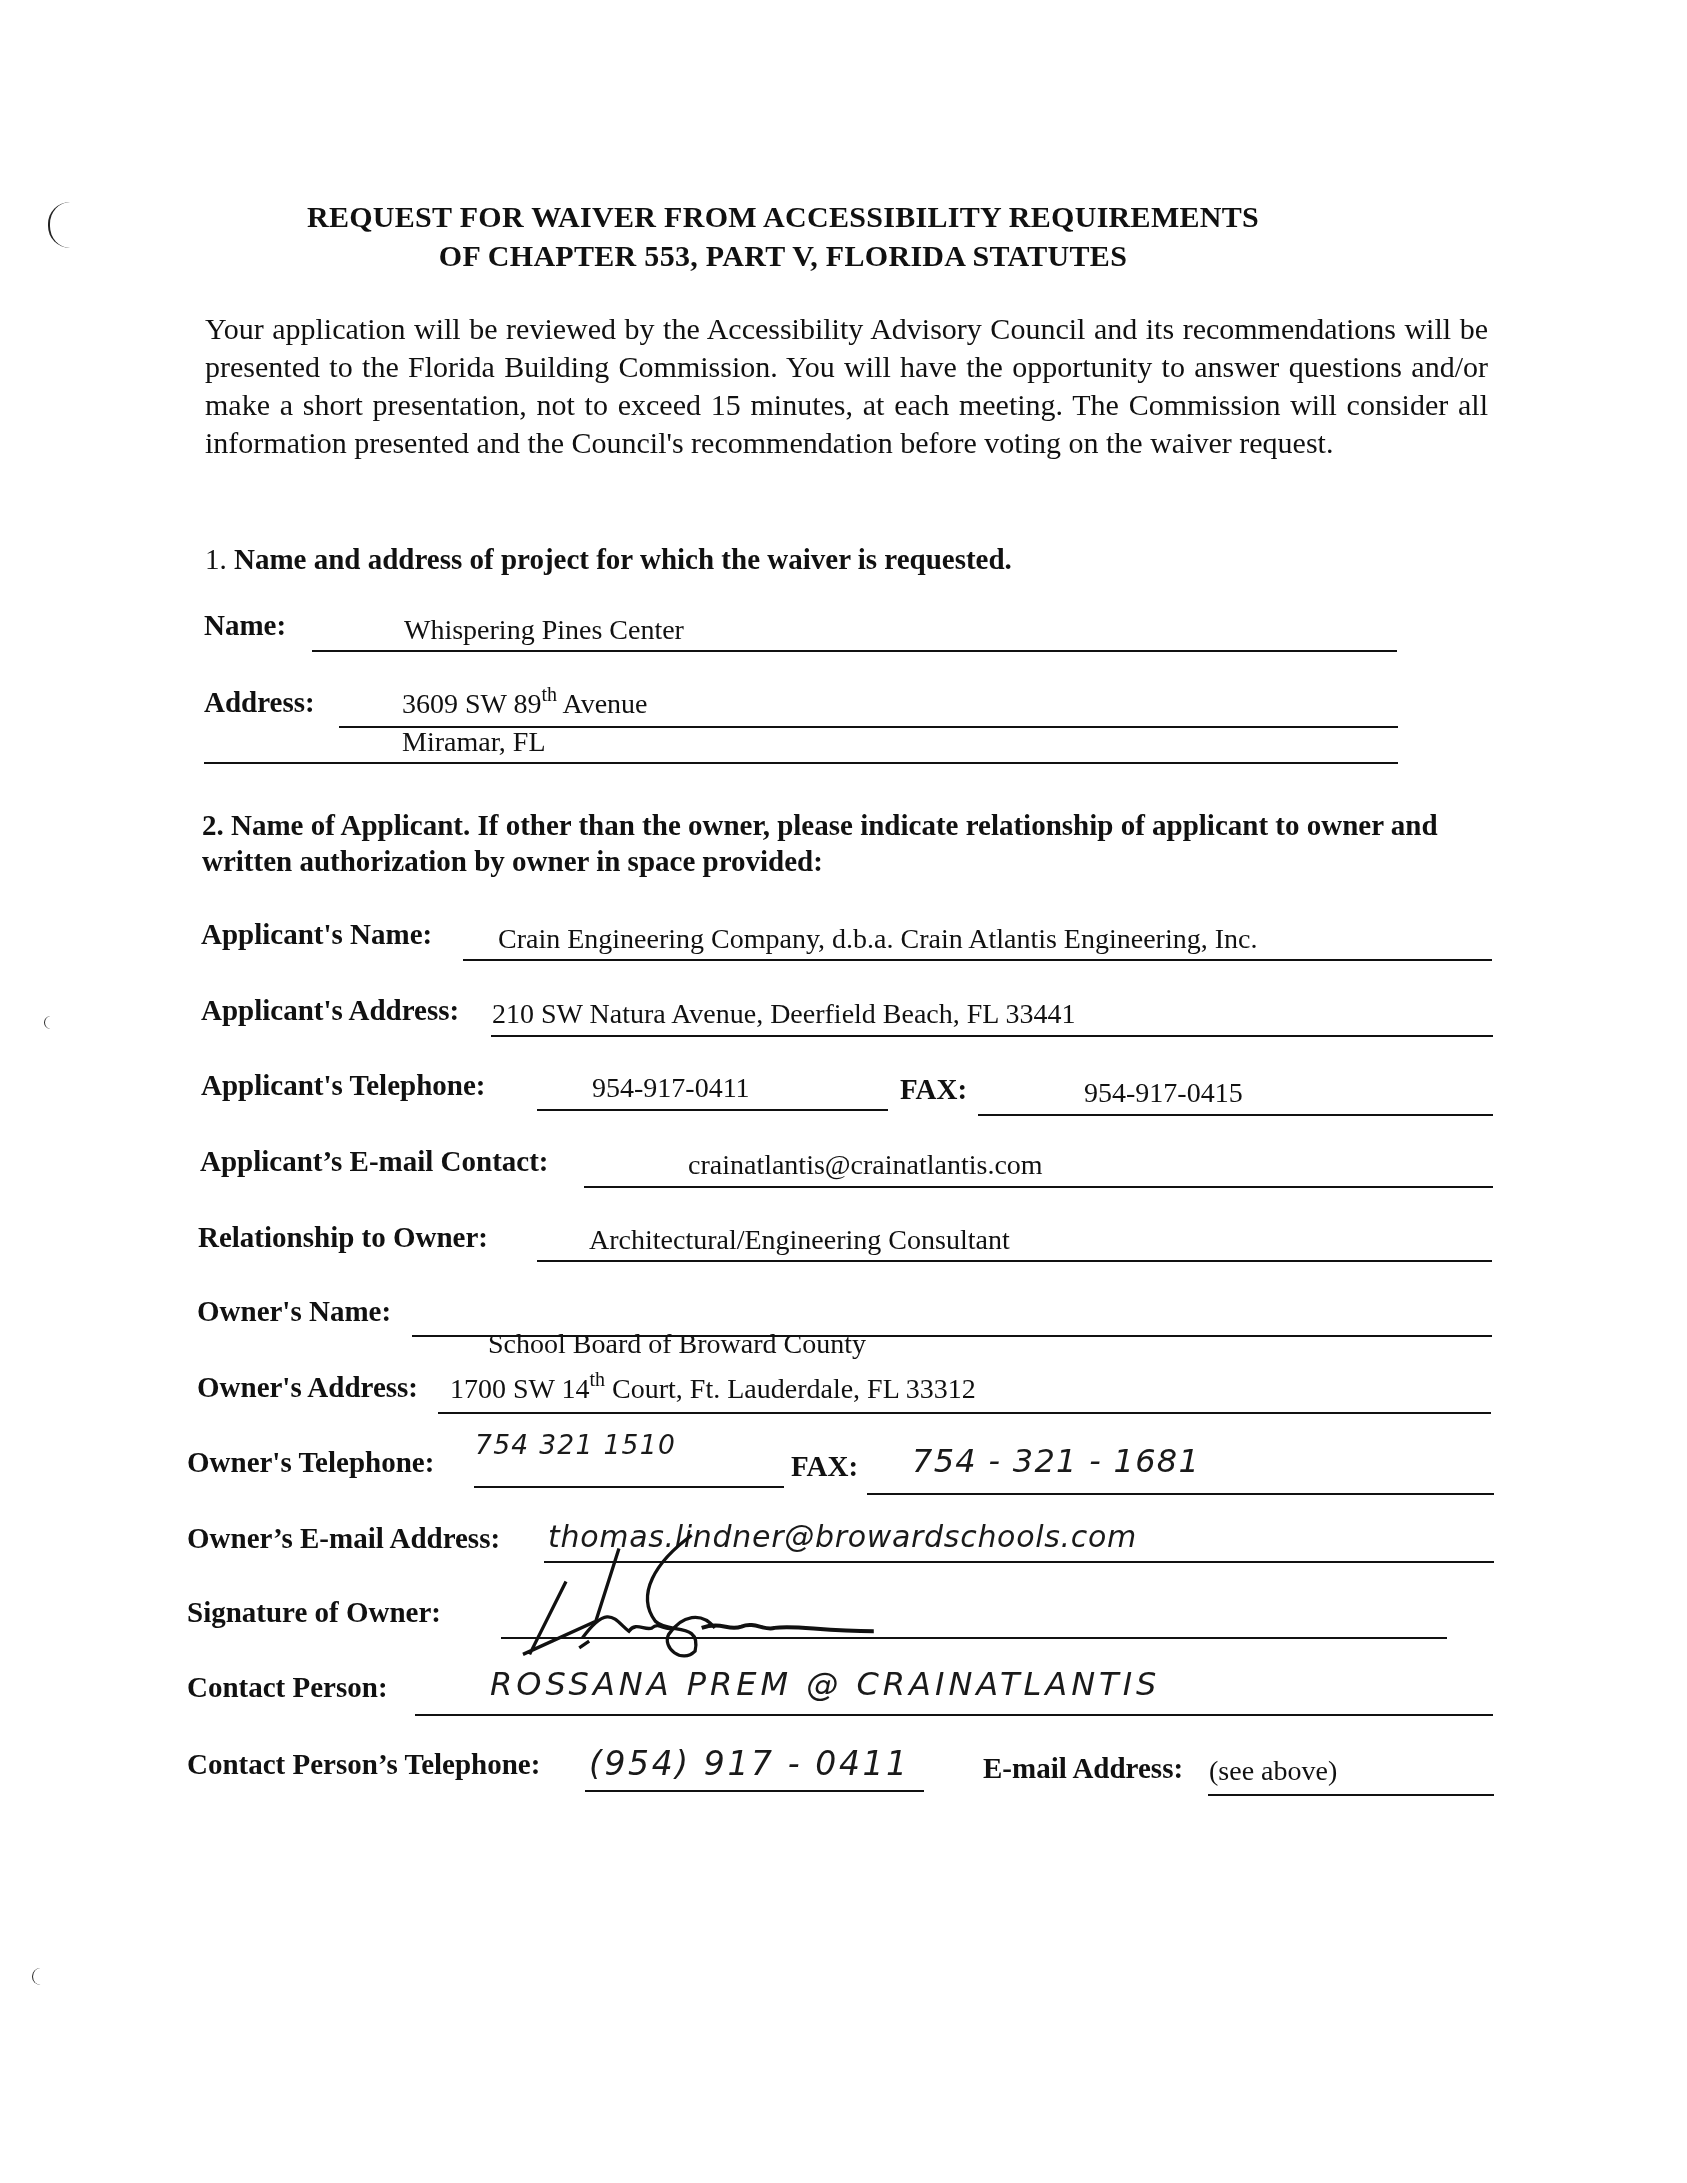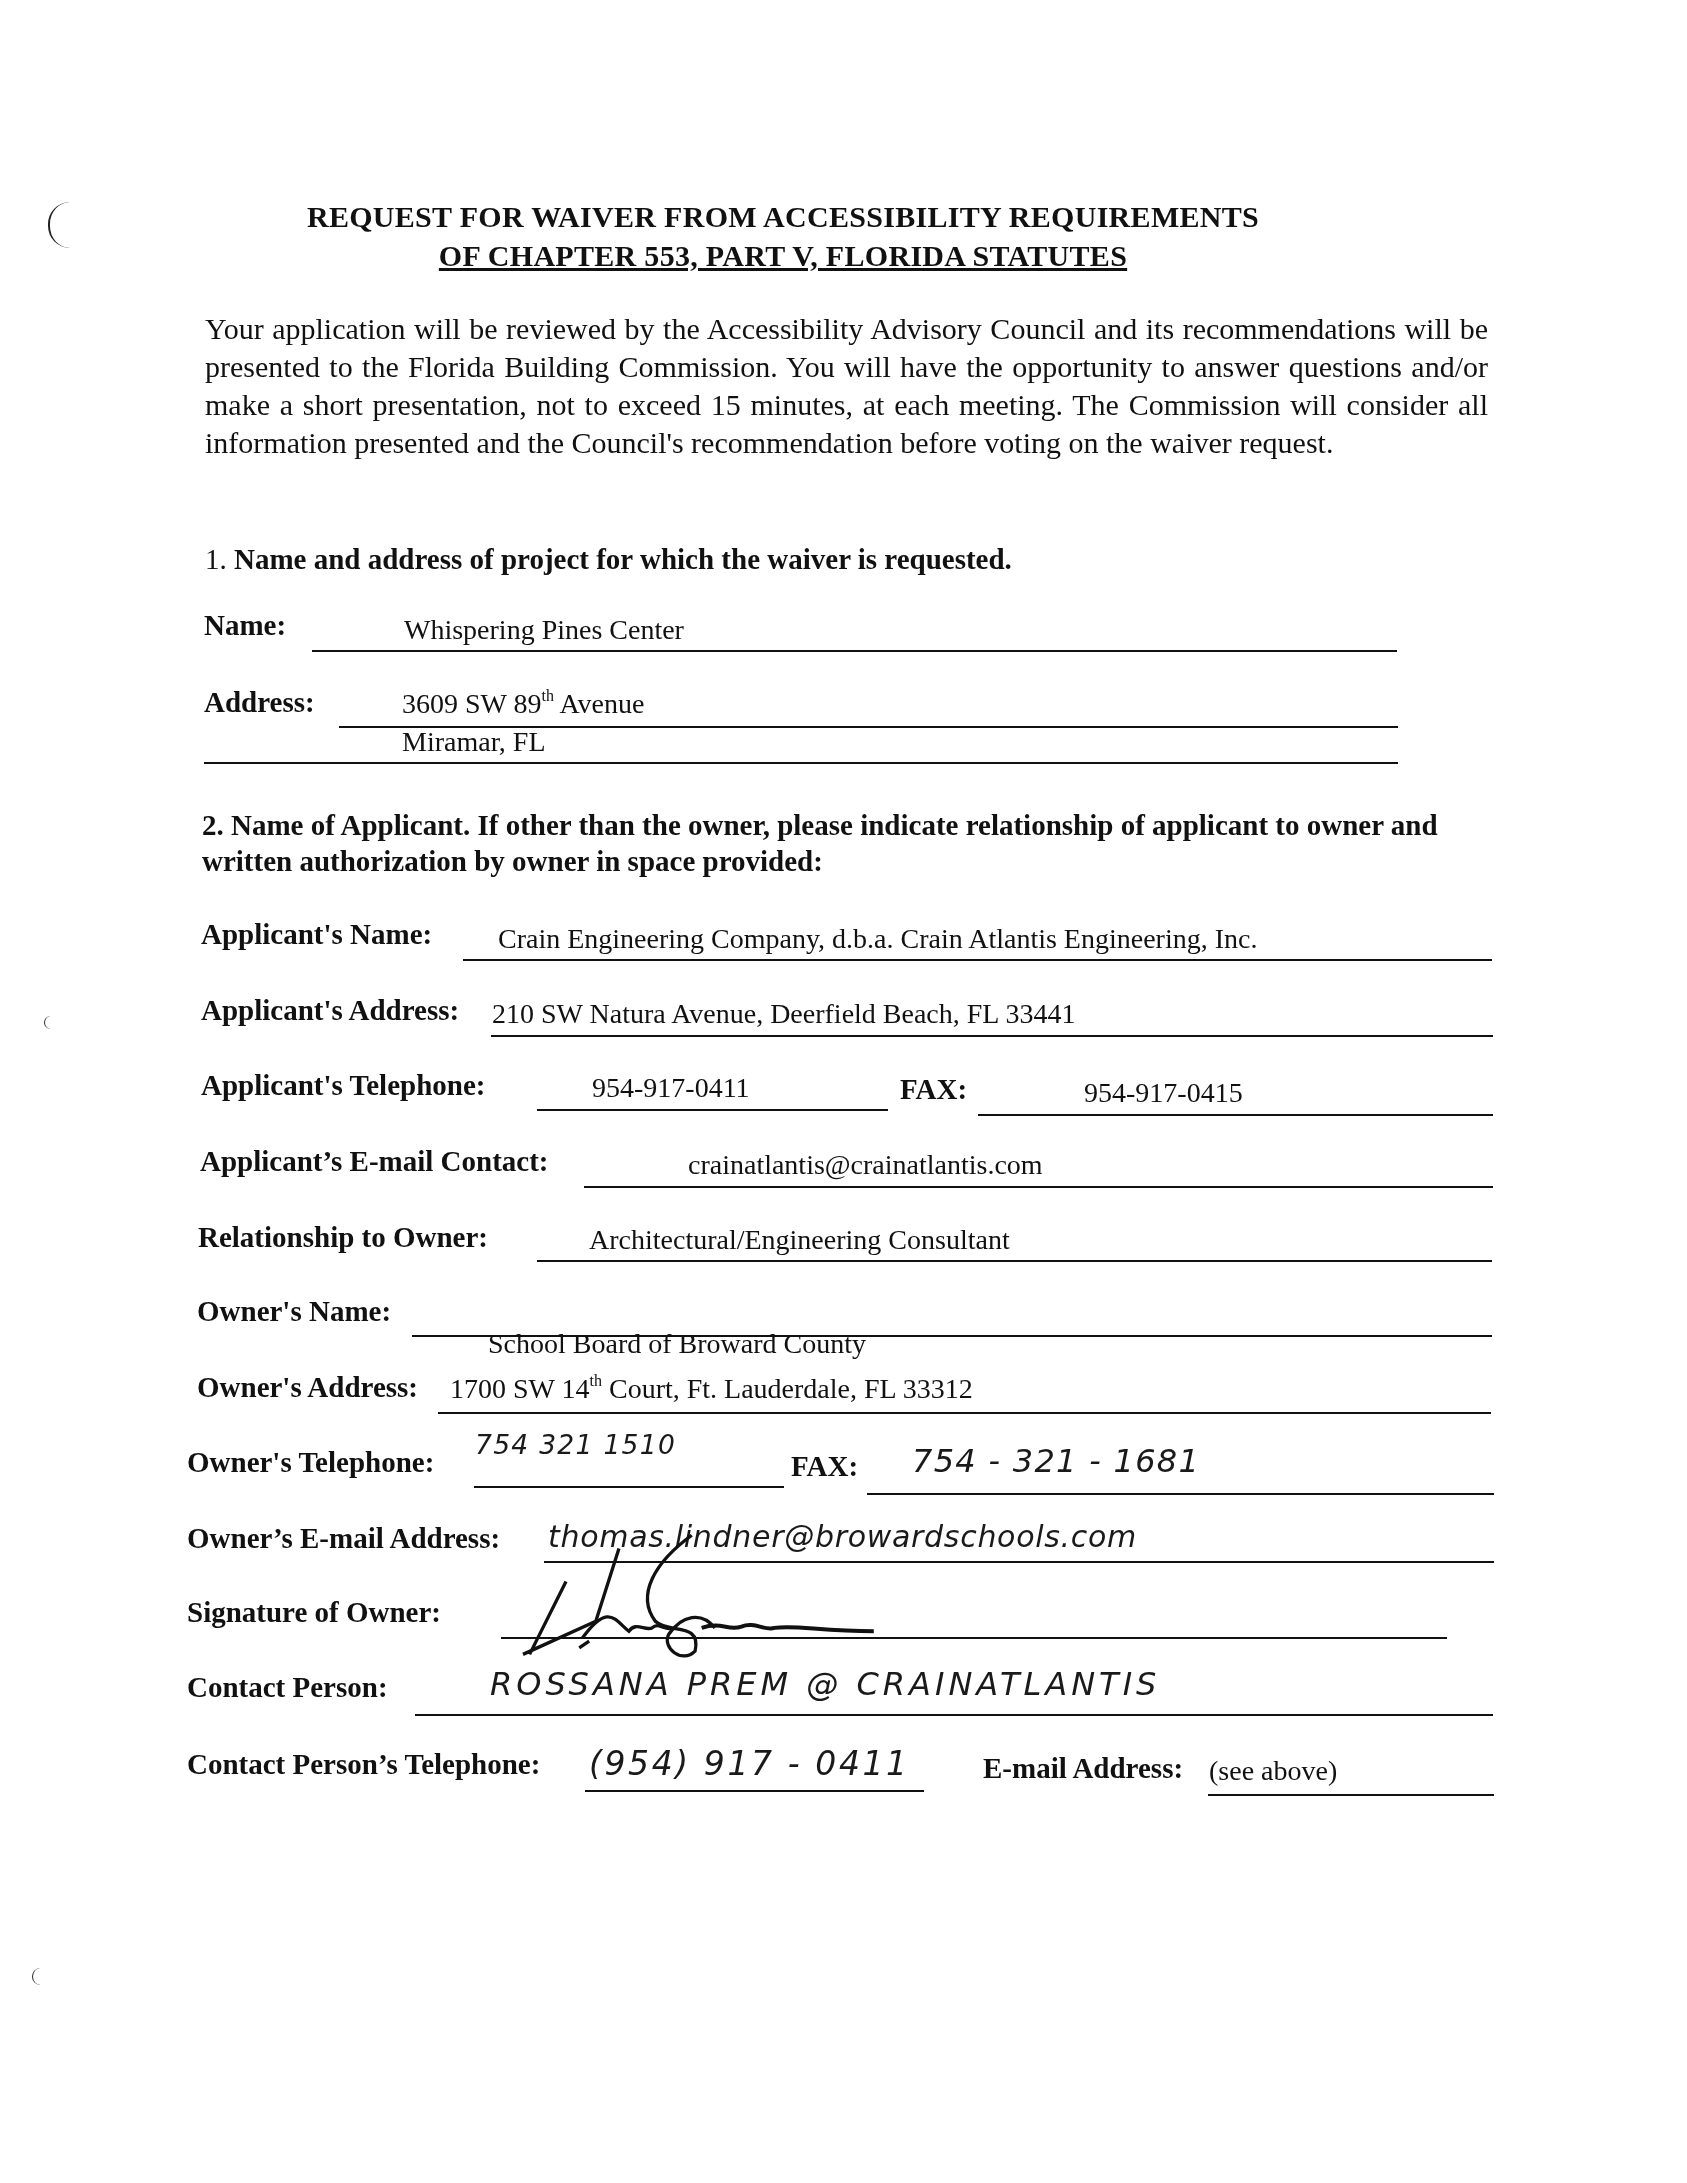--- a/index.html
+++ b/index.html
@@ -9,32 +9,32 @@
     .title { left: 0; width: 1566px; text-align: center; font-weight: bold;
              font-size: 30px; line-height: 37px; letter-spacing: 0.3px; }
     .intro { left: 205px; width: 1283px; font-size: 30px; line-height: 38px;
              text-align: justify; text-align-last: left; }
     .heading { font-weight: bold; font-size: 29px; line-height: 36px; }
     .label { font-weight: bold; font-size: 29px; white-space: nowrap; }
     .val { font-size: 28px; white-space: nowrap; }
     .hand { font-family: "DejaVu Sans", sans-serif; font-size: 29px; white-space: nowrap;
             font-style: italic; letter-spacing: 1.3px; color: #1a1a1a; }
     .rule { height: 2px; background: #111; }
-    sup { font-size: 16px; vertical-align: 12px; line-height: 0; }
+    sup { font-size: 20px; vertical-align: 12px; line-height: 0; }
     .mark { border-left: 2px solid #222; border-radius: 26.5px 0 0 26.5px; }
   </style>
 </head>
 <body>
 
 <div class="abs mark" style="left:48px;top:202px;width:20px;height:46px;"></div>
 <div class="abs mark" style="left:44px;top:1016px;width:9.3px;height:13.2px;border-left-width:1.3px;"></div>
 <div class="abs mark" style="left:32px;top:1968px;width:10.6px;height:17px;border-left-width:1.3px;"></div>
 
 <div class="abs title" style="top:198px;">REQUEST FOR WAIVER FROM ACCESSIBILITY REQUIREMENTS</div>
-<div class="abs title" style="top:237px;text-decoration:underline;">OF CHAPTER 553, PART V, FLORIDA STATUTES</div>
+<div class="abs title" style="top:237px;">OF CHAPTER 553, PART V, FLORIDA STATUTES</div>
 
 <div class="abs intro" style="top:310px;">Your application will be reviewed by the Accessibility Advisory Council and its recommendations will be presented to the Florida Building Commission. You will have the opportunity to answer questions and/or make a short presentation, not to exceed 15 minutes, at each meeting. The Commission will consider all information presented and the Council's recommendation before voting on the waiver request.</div>
 
 <div class="abs heading" style="left:205px;top:541px;">
   <span style="font-weight:normal;">1.</span>
   <span>Name and address of project for which the waiver is requested.</span>
 </div>
 
 <div class="abs label" style="left:204px;top:609px;">Name:</div>
 <div class="abs rule" style="left:312px;top:650px;width:1085px;"></div>

